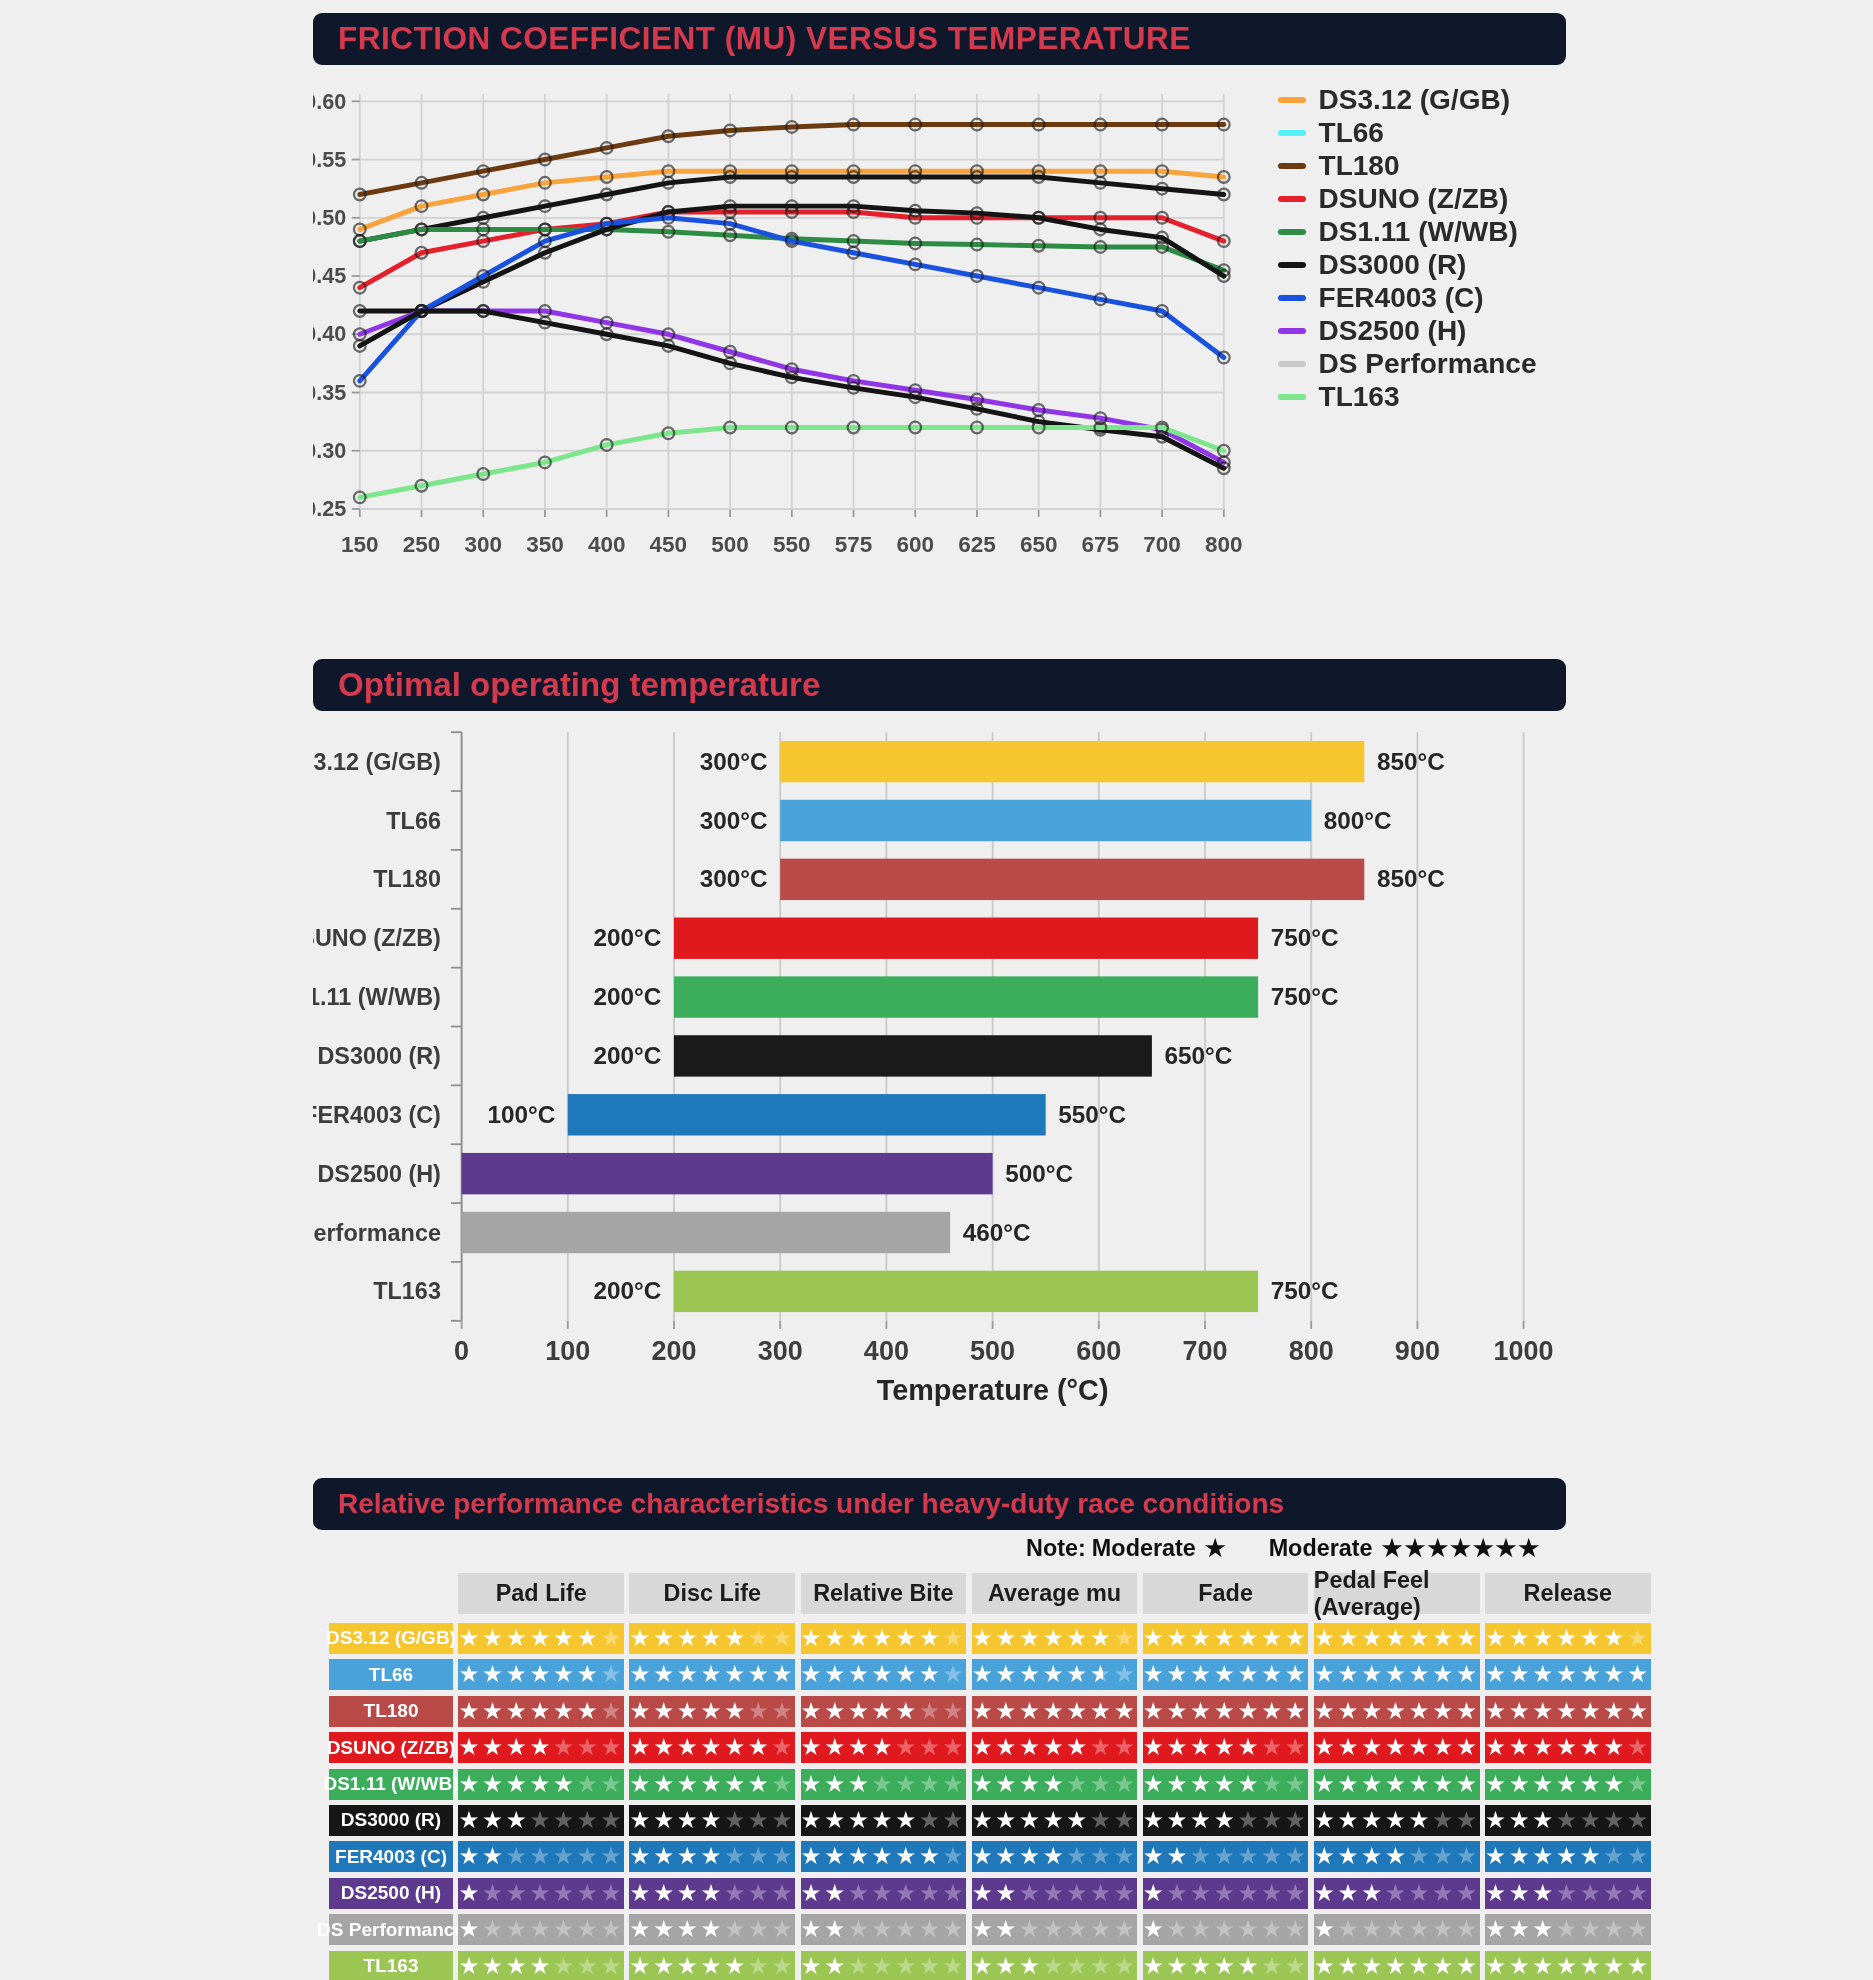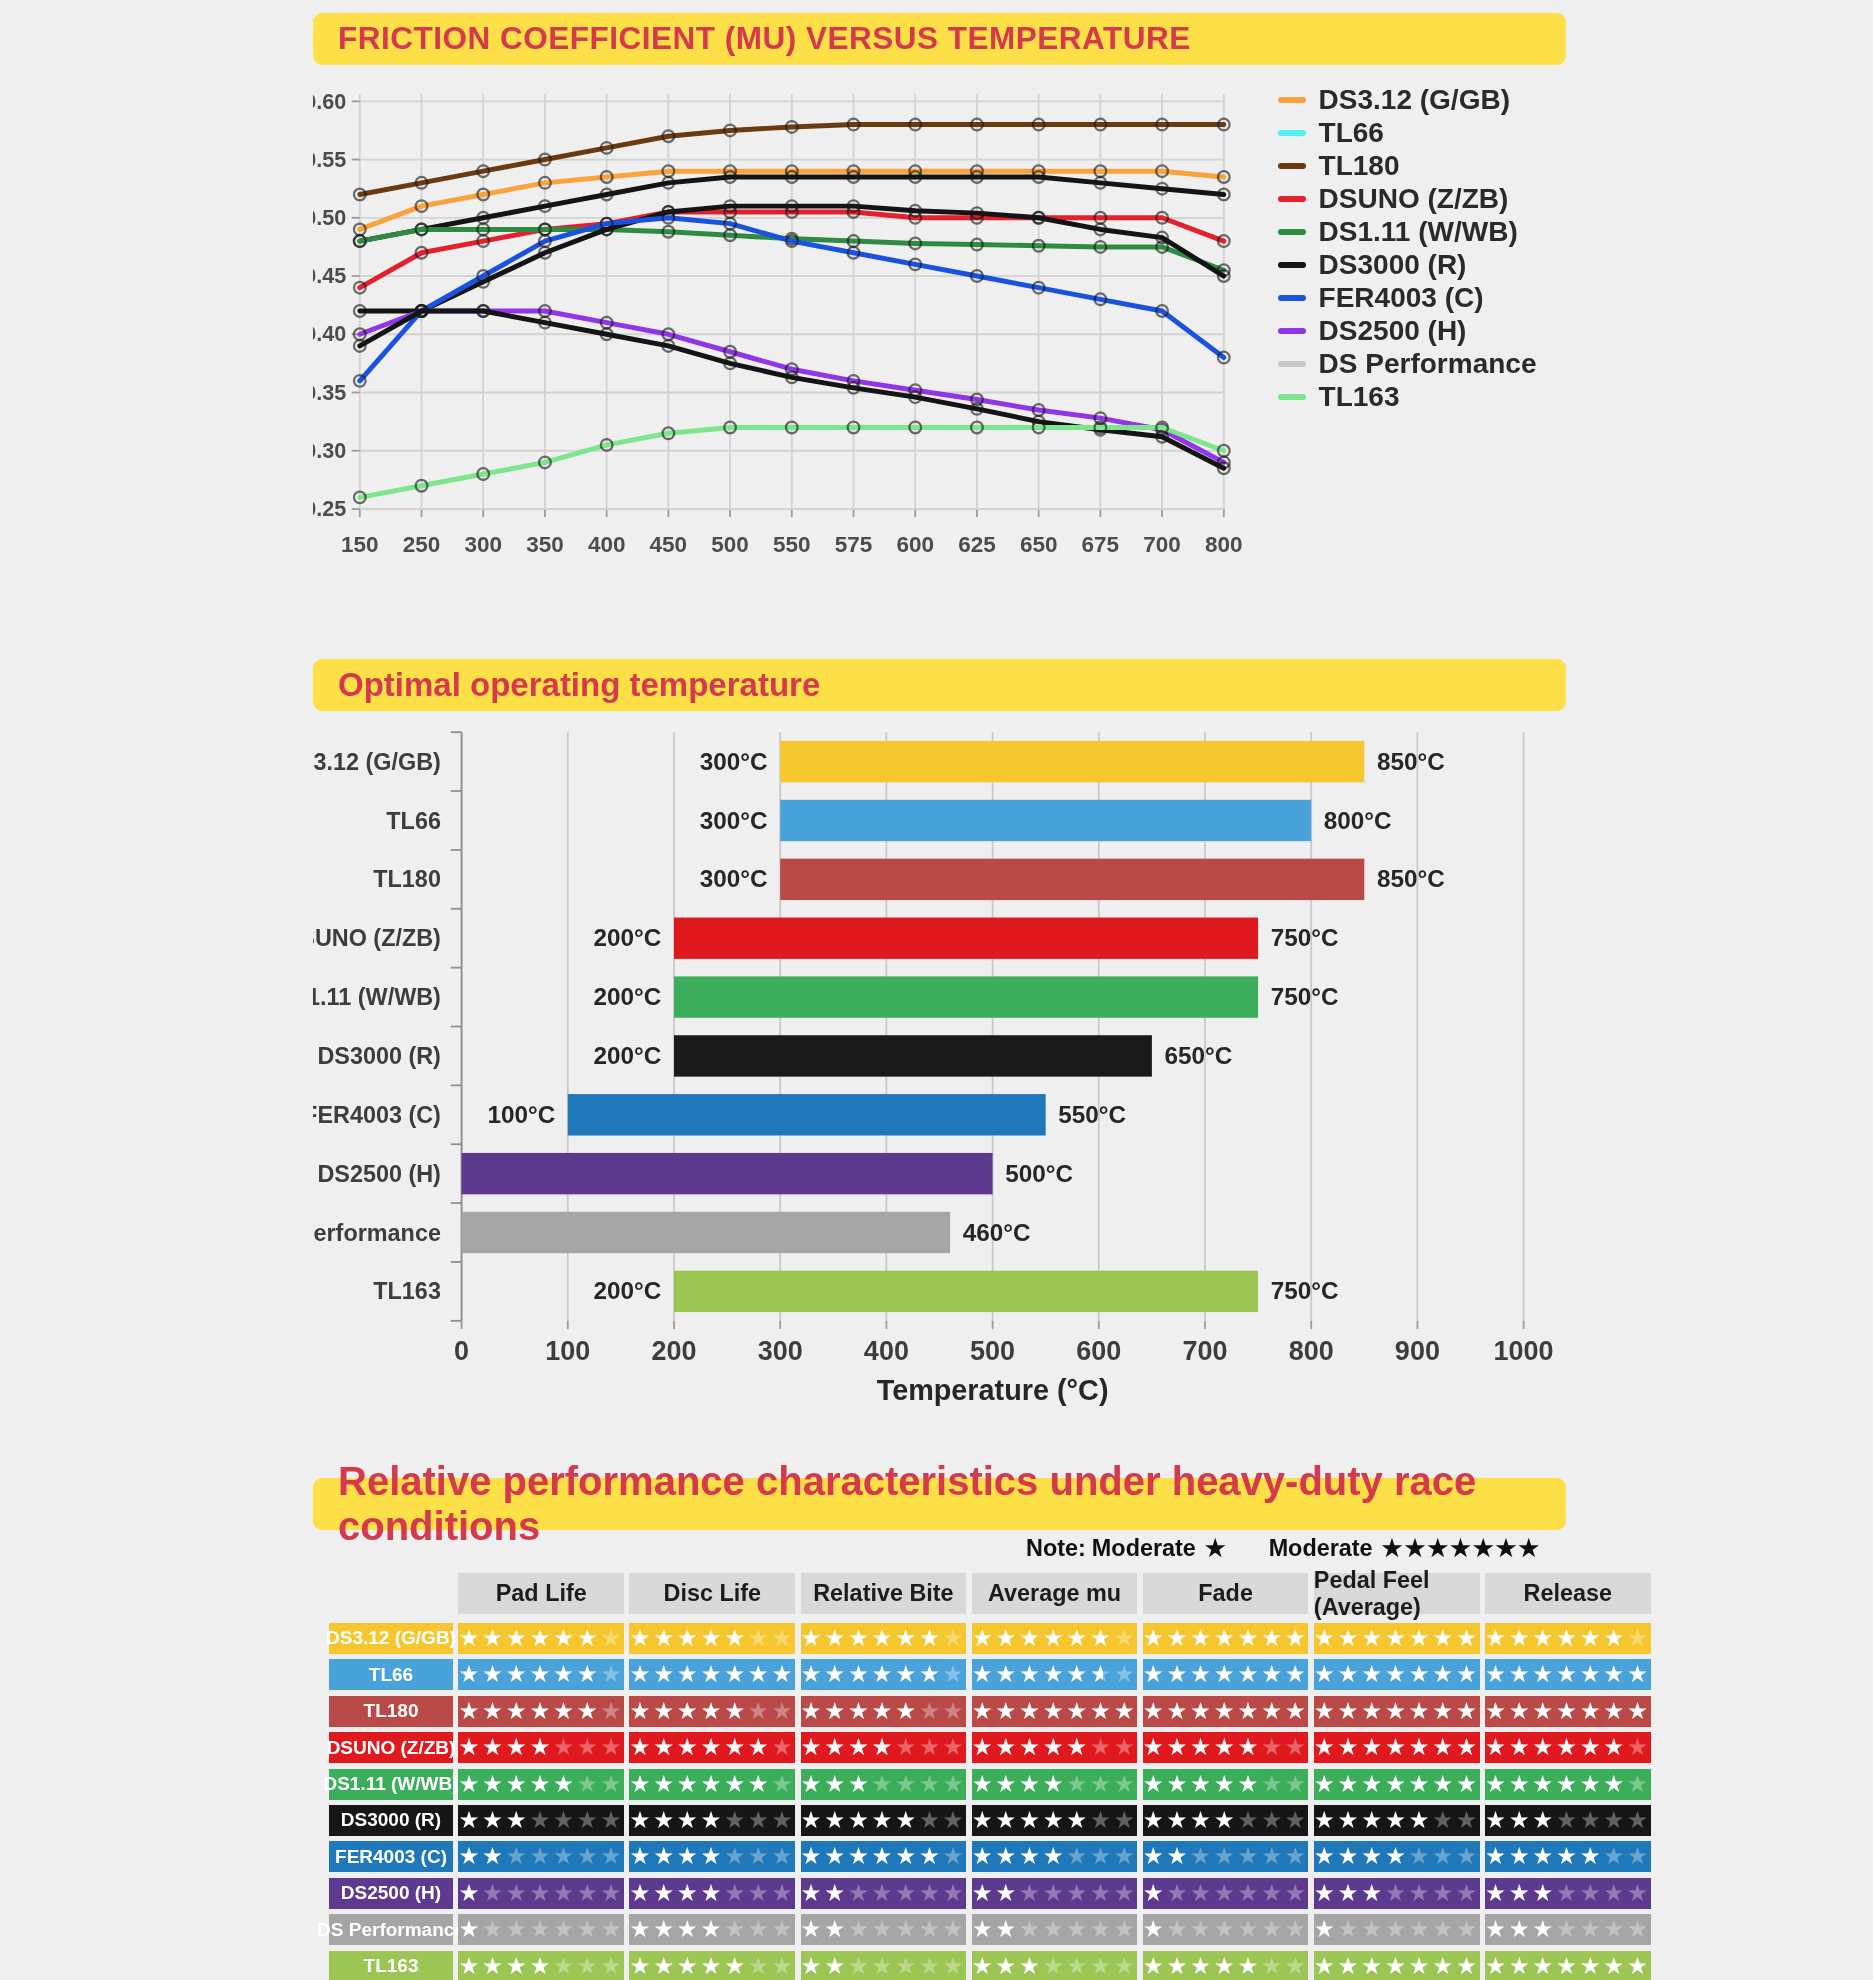--- a/index.html
+++ b/index.html
@@ -3,27 +3,27 @@
 <meta charset="utf-8">
 <style>
   html,body{margin:0;padding:0;}
   body{
     width:1874px;height:1980px;position:relative;overflow:hidden;
     background:#efeff0;
     font-family:"Liberation Sans",sans-serif;
   }
   .titlebar{
     position:absolute;left:313px;width:1253px;height:52px;
-    background:#fde047;border-radius:9px;
+    background:#0f172a;border-radius:9px;
     display:flex;align-items:center;padding-left:25px;box-sizing:border-box;
   }
   .titlebar .ttl{color:#d5394e;font-weight:bold;}
   #titlebar-1{top:12.6px;}  #titlebar-1 .ttl{font-size:31.5px;letter-spacing:0.5px;}
   #titlebar-2{top:659px;} #titlebar-2 .ttl{font-size:33px;}
-  #titlebar-3{top:1478px;}#titlebar-3 .ttl{font-size:40px;}
+  #titlebar-3{top:1478px;}#titlebar-3 .ttl{font-size:28px;text-align:right;}
 
   #line-chart-wrap{position:absolute;left:313px;top:77px;width:954px;height:504px;}
   #bar-chart-wrap{position:absolute;left:313px;top:716px;width:1253px;height:711px;}
   svg text{font-family:"Liberation Sans",sans-serif;}
 
   #legend{position:absolute;left:1278px;top:88px;width:270px;}
   #legend .ltitle{color:#d5394e;font-weight:bold;font-size:27px;margin-bottom:18px;letter-spacing:0.3px;}
   .legend-item{display:flex;align-items:center;height:24px;margin-bottom:9px;cursor:pointer;}
   .legend-item .swatch{width:28px;height:6.3px;border-radius:3.6px;margin-right:12.6px;flex:0 0 auto;}
   .legend-item .llabel{font-size:28px;font-weight:600;color:#2a2a2a;white-space:nowrap;}

